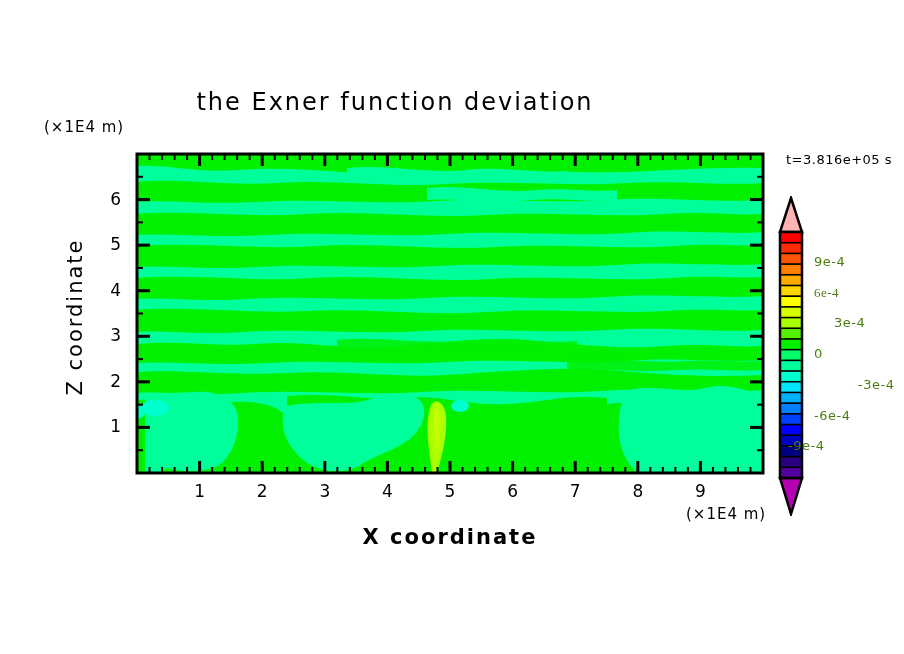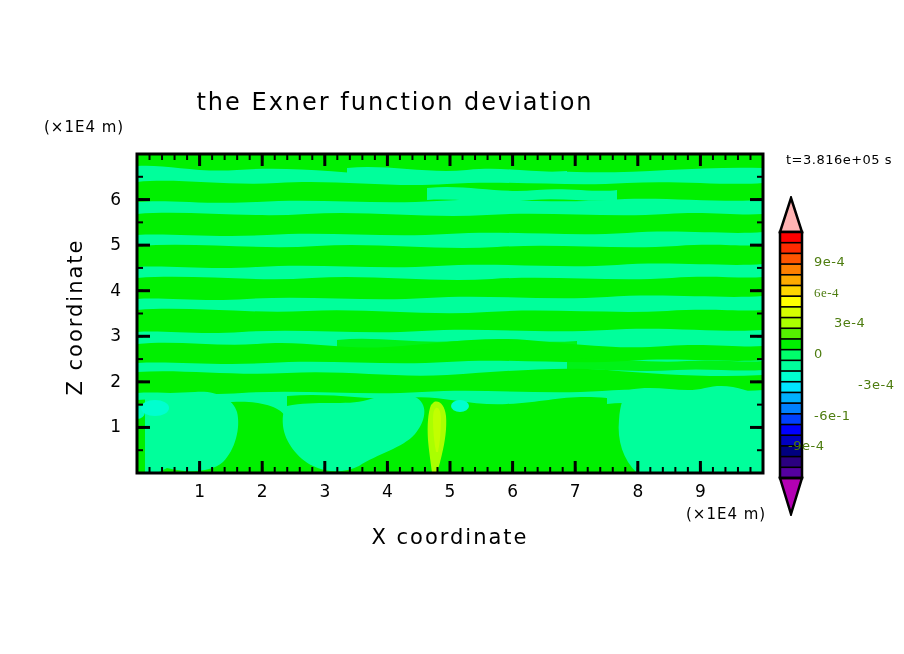--- a/index.html
+++ b/index.html
@@ -47,20 +47,21 @@
     left: 786px; top: 152px;
     font-size: 13px;
     letter-spacing: 0.5px;
   }
   #x-axis-title {
     left: 137px; top: 525px;
     width: 626px;
     text-align: center;
     font-size: 21px;
     letter-spacing: 2px;
+    font-weight: bold;
   }
   #y-axis-title {
     left: -25px; top: 305px;
     width: 200px;
     text-align: center;
     font-size: 21px;
     letter-spacing: 2px;
     transform: rotate(-90deg);
     transform-origin: 50% 50%;
   }
@@ -360,17 +361,17 @@
       <div class="tick-label ytick-label" style="left: 91px; top: 279.714px;">4</div>
       <div class="tick-label ytick-label" style="left: 91px; top: 234.143px;">5</div>
       <div class="tick-label ytick-label" style="left: 91px; top: 188.571px;">6</div>
     </div>
   <div id="cbar-labels">
       <div class="cbar-label" style="left: 814px; top: 253.75px;">9e-4</div>
       <div class="cbar-label" style="left: 814px; top: 284.5px; font-family: Liberation Serif, serif;">6e-4</div>
       <div class="cbar-label" style="left: 834px; top: 315.25px;">3e-4</div>
       <div class="cbar-label" style="left: 814px; top: 346px;">0</div>
       <div class="cbar-label" style="left: 858px; top: 376.75px;">-3e-4</div>
-      <div class="cbar-label" style="left: 814px; top: 407.5px;">-6e-1</div>
+      <div class="cbar-label" style="left: 814px; top: 407.5px;">-6e-4</div>
       <div class="cbar-label" style="left: 788px; top: 438.25px;">-9e-4</div>
     </div>
 
 </div>
 
 </body></html>

